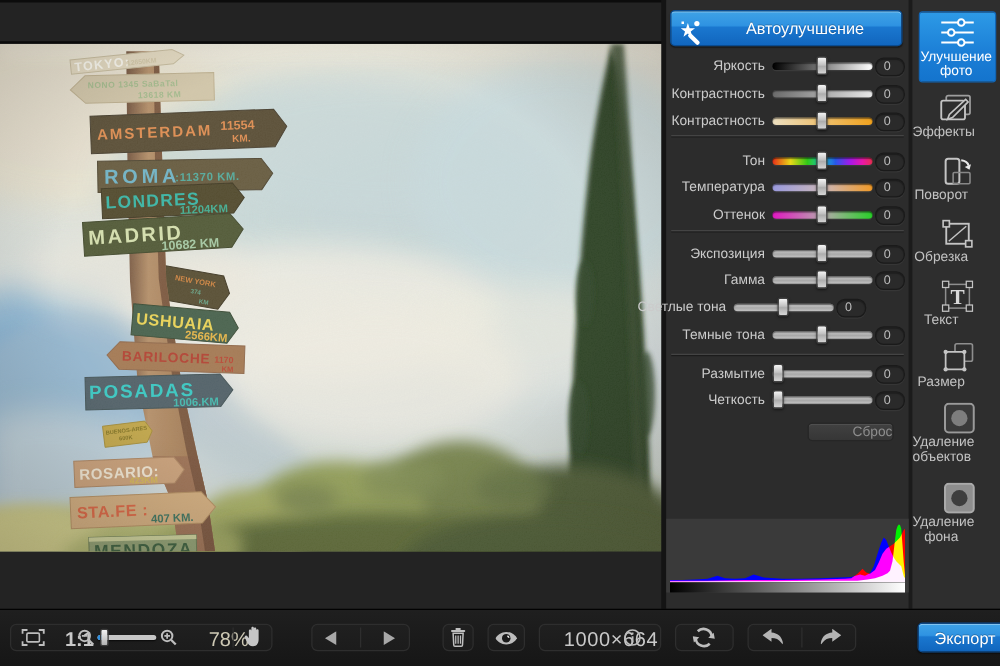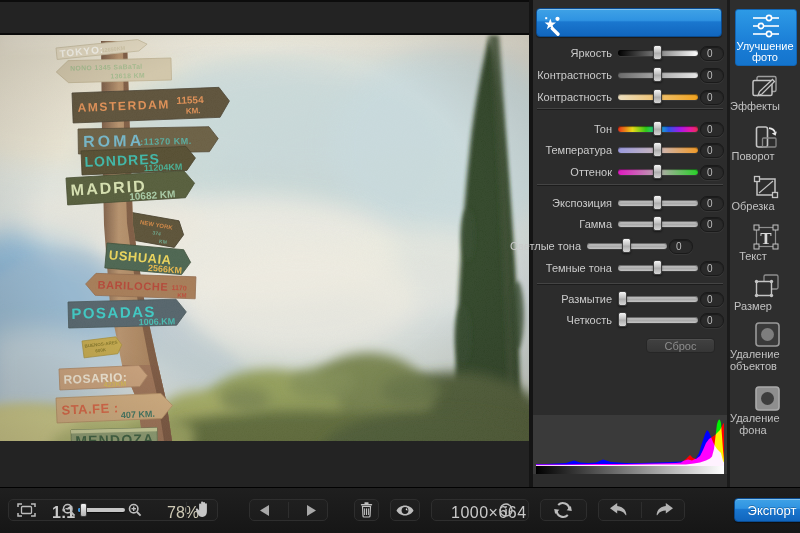--- a/index.html
+++ b/index.html
@@ -20,21 +20,21 @@
   .track{position:absolute;left:85px;top:5px;width:80px;height:6px;border-radius:3px;box-shadow:0 1px 0 rgba(255,255,255,0.07),inset 0 1px 1px rgba(0,0,0,0.55);}
   .knob{position:absolute;left:120px;top:0px;width:9px;height:15px;border-radius:2.5px;background:linear-gradient(#f5f5f5,#c2c2c2 45%,#adadad 55%,#d6d6d6);border:1px solid #3e3e3e;box-shadow:0 1px 2px rgba(0,0,0,0.5);box-sizing:border-box;}
   .vbox{position:absolute;left:167px;top:1px;width:22px;height:13px;border-radius:7px;background:#2a2a2a;border:1px solid #1a1a1a;box-shadow:0 1px 0 rgba(255,255,255,0.05),inset 0 1px 1px rgba(0,0,0,0.35);}
   .vbox span{position:absolute;left:6px;top:0px;font-size:10px;line-height:13px;color:#bdbdbd;}
   .sep{position:absolute;left:4px;width:186px;height:1px;background:#444444;box-shadow:0 1px 0 rgba(0,0,0,0.35);}
   .tr-gray{background:linear-gradient(#d9d9d9,#a8a8a8 55%,#c4c4c4);}
   
   .bluebtn{background:linear-gradient(#3fa2e6,#2f93e2 42%,#1a77cf 48%,#1166be);border:1px solid #0a4b90;box-shadow:inset 0 1px 0 rgba(255,255,255,0.35),0 1px 1px rgba(0,0,0,0.4);border-radius:4px;box-sizing:border-box;}
   #autobtn{left:536px;top:8px;width:186px;height:29px;}
   #autobtn .txt{position:absolute;left:30px;right:0;top:0;text-align:center;line-height:27px;font-size:13px;color:#fff;text-shadow:0 -1px 0 rgba(0,0,0,0.25);}
-  #resetbtn{left:646px;top:338px;width:69px;height:15px;border-radius:4px;background:linear-gradient(#414141,#363636);border:1px solid #262626;box-shadow:inset 0 1px 0 rgba(255,255,255,0.08);box-sizing:border-box;text-align:center;font-size:11px;line-height:14px;color:#8d8d8d;}
+  #resetbtn{left:646px;top:338px;width:69px;height:15px;border-radius:4px;background:linear-gradient(#414141,#363636);border:1px solid #262626;box-shadow:inset 0 1px 0 rgba(255,255,255,0.08);box-sizing:border-box;text-align:right;font-size:11px;line-height:14px;color:#8d8d8d;}
   
   #hist{left:533px;top:415px;width:194px;height:59px;background:#3a3a3a;}
   #histbar{position:absolute;left:3px;top:51px;width:188px;height:8px;background:linear-gradient(to right,#000,#fff);}
   
   #toolsel{left:735px;top:9px;width:62px;height:57px;border-radius:3px;background:linear-gradient(#2d9ae6,#1b7ed6 60%,#1474cd);border:1px solid #1265b4;box-sizing:border-box;}
   .tlab{position:absolute;left:730px;width:46px;text-align:center;font-size:11px;color:#c2c2c2;}
   .tlabw{position:absolute;left:730px;width:70px;text-align:center;font-size:11px;color:#fff;}
   
   #bbar{left:0;top:487px;width:800px;height:46px;background:linear-gradient(#1f1f1f,#161616);border-top:1px solid #020202;box-sizing:border-box;}
   .bgroup{position:absolute;top:499px;height:22px;border:1px solid #2e2e2e;border-radius:5px;box-sizing:border-box;background:rgba(255,255,255,0.015);}
@@ -313,20 +313,21 @@
 
   <div id="autobtn" class="abs bluebtn">
     <svg class="abs" style="left:3px;top:3px" width="26" height="26" viewBox="0 0 26 26">
       <g fill="#ffffff">
         <path d="M10.3,6.4 L11.7,10.5 L16,10.6 L12.6,13.2 L13.8,17.3 L10.3,14.8 L6.8,17.3 L8,13.2 L4.6,10.6 L8.9,10.5 Z"></path>
         <circle cx="17.5" cy="6.8" r="2.1"></circle>
         <rect x="5.2" y="5.2" width="2" height="2"></rect>
         <rect x="13.4" y="13.6" width="3.4" height="11.4" rx="1.5" transform="rotate(-45 15.1 19.3)"></rect>
       </g>
     </svg>
+    <div class="txt">Автоулучшение</div>
   </div>
 
   <div id="hist" class="abs">
     <svg class="abs" style="left:3px;top:0" width="188" height="51" viewBox="0 0 188 51">
       <g style="isolation:isolate">
       <path d="M0,51 L0,49.5 L30,49.5 L60,49 L90,49 L120,48.5 L140,48 L145,47.5 L150,44 L154,40 L157,43 L160,44 L164,41 L167,35 L170,28 L173,24 L176,22 L179,20 L182,17 L184,15 L186,11 L187,9 L188,8 L188,51 Z" fill="#ff0000" style="mix-blend-mode:screen"></path>
       <path d="M0,51 L0,50.2 L40,50 L80,50 L120,49.5 L150,49.5 L158,48.5 L164,47.5 L170,45.5 L174,43.5 L176,41.5 L178,34 L180,17 L181,9 L182,6 L183,4.5 L184,5 L185,8 L186,21 L187,35 L188,45 L188,51 Z" fill="#00f200" style="mix-blend-mode:screen"></path>
       <path d="M0,51 L0,49 L10,49 L20,48.5 L30,48 L38,45.5 L44,47.5 L52,48 L60,47.5 L67,44.5 L75,47 L90,48 L105,48 L120,47.5 L135,47 L145,46.5 L152,44.5 L156,45.5 L160,43.5 L163,38 L166,28 L169,19 L171,15 L173,17 L175,22 L177,27 L179,31 L181,34 L183,36 L185,38 L186,42 L187,46 L188,47.5 L188,51 Z" fill="#0000ff" style="mix-blend-mode:screen"></path>
       </g>
     </svg>

